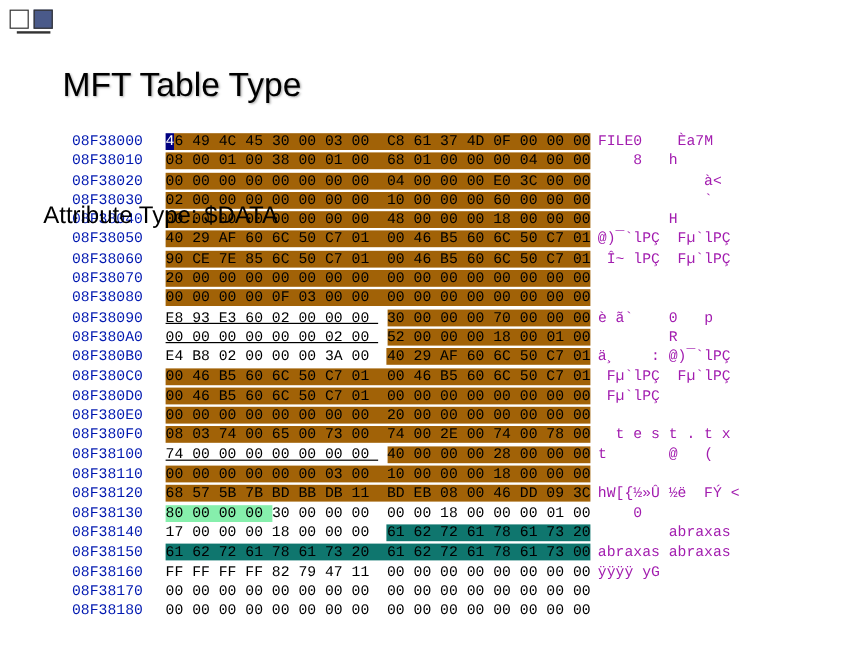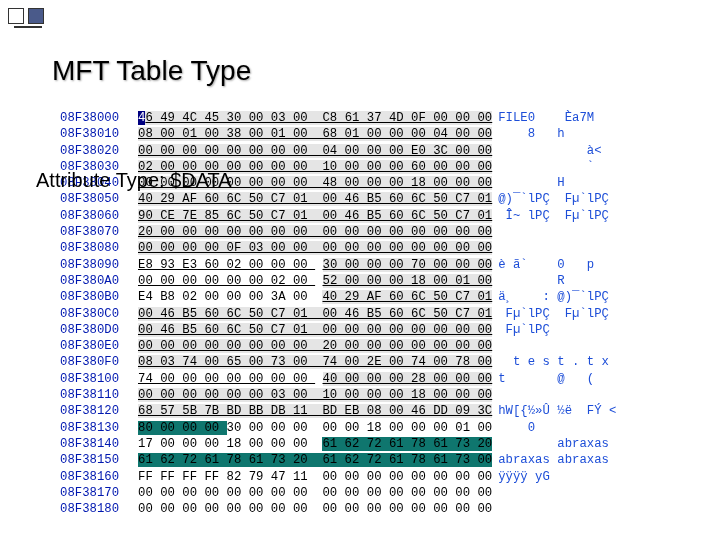--- a/index.html
+++ b/index.html
@@ -67,26 +67,26 @@
     }
     .addr {
       color: #0018b0;
       width: 76px;
     }
     .hex-bytes {
       color: #000;
       margin-left: 2px;
     }
     .ascii {
-      color: #1d4ed8;
+      color: #a21caf;
       margin-left: 6px;
       font-family: "Courier New", monospace;
     }
-    .hl-pink  { background: #e5e5e5; text-decoration: underline; }
-    .hl-blue  { background: #0f766e; }
+    .hl-pink  { background: #a16207; }
+    .hl-blue  { background: #86efac; }
     .hl-yellow{ background: #0f766e; }
     .sel { background: #000080; color: #fff; }
   </style>
 </head>
 <body>
 
 <div class="corner-decoration">
   <div class="corner-box"></div>
   <div class="corner-box filled"></div>
 </div>

